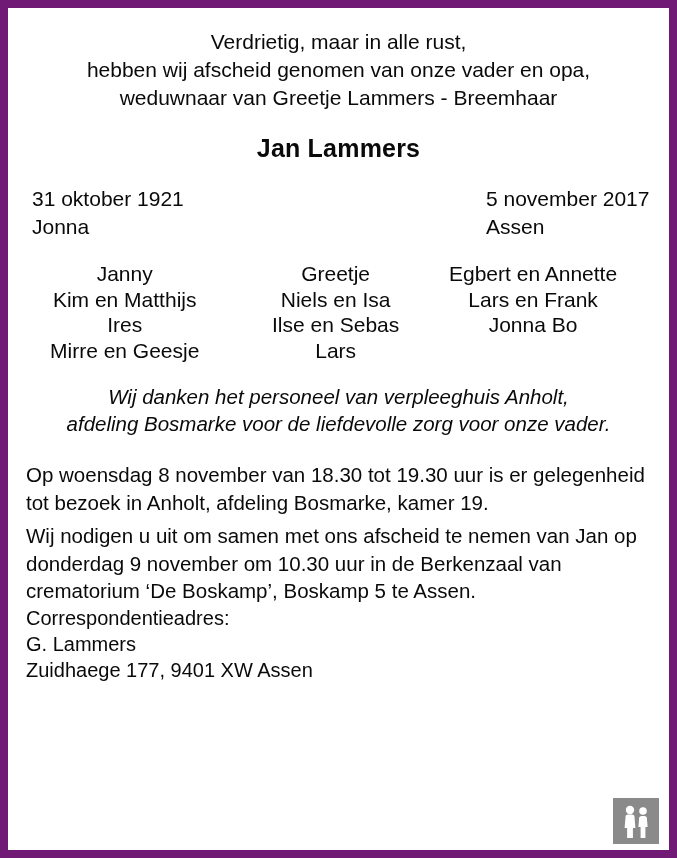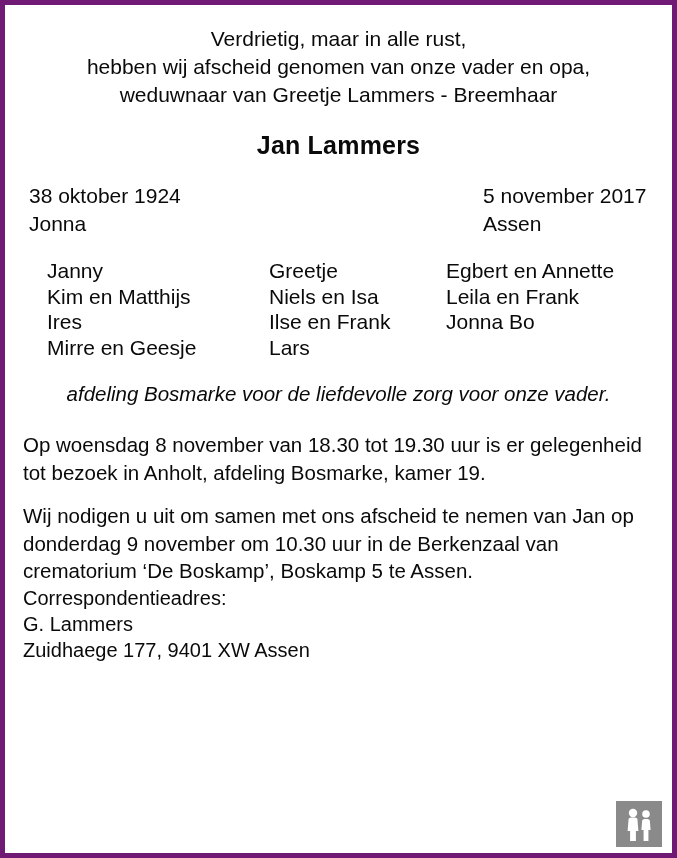--- a/index.html
+++ b/index.html
@@ -9,21 +9,21 @@
   }
   body {
     font-family: "Liberation Sans", sans-serif;
   }
   .page {
     position: relative;
     width: 677px;
     height: 858px;
     background: #ffffff;
     box-sizing: border-box;
-    border: 5px solid #701a75;
+    border: 8px solid #701a75;
     overflow: hidden;
   }
   .inner {
     position: relative;
     width: 100%;
     height: 100%;
     box-sizing: border-box;
     padding: 14px 18px 10px 18px;
     color: #0a0a0a;
   }
@@ -70,31 +70,31 @@
     position: relative;
     height: 104px;
   }
   .fam-col {
     position: absolute;
     top: 0;
   }
   .fam-col.c1 { left: 24px; }
   .fam-col.c2 { left: 246px; }
   .fam-col.c3 { left: 423px; }
-  .fam-col div { white-space: nowrap; }
+  .fam-col div { white-space: nowrap; text-align: center; }
   .thanks {
     margin-top: 18px;
     text-align: center;
     font-style: italic;
     font-size: 20.5px;
     line-height: 27px;
   }
   .thanks div { white-space: nowrap; }
   .para {
-    margin-top: 16px;
+    margin-top: 6px;
     font-size: 20.5px;
     line-height: 27.5px;
     text-align: left;
   }
   .para.first { margin-top: 24px; }
   .corr {
     font-size: 20px;
     line-height: 26px;
   }
   .corr div { white-space: nowrap; }
@@ -117,50 +117,51 @@
     <div class="intro">
       <div>Verdrietig, maar in alle rust,</div>
       <div>hebben wij afscheid genomen van onze vader en opa,</div>
       <div>weduwnaar van Greetje Lammers - Breemhaar</div>
     </div>
 
     <div class="name">Jan Lammers</div>
 
     <div class="dates">
       <div class="left">
-        <div>38 oktober 1924</div>
+        <div>31 oktober 1921</div>
         <div>Jonna</div>
       </div>
       <div class="right">
         <div>5 november 2017</div>
         <div>Assen</div>
       </div>
     </div>
 
     <div class="family">
       <div class="fam-col c1">
         <div>Janny</div>
         <div>Kim en Matthijs</div>
         <div>Ires</div>
         <div>Mirre en Geesje</div>
       </div>
       <div class="fam-col c2">
         <div>Greetje</div>
         <div>Niels en Isa</div>
-        <div>Ilse en Frank</div>
+        <div>Ilse en Sebas</div>
         <div>Lars</div>
       </div>
       <div class="fam-col c3">
         <div>Egbert en Annette</div>
-        <div>Leila en Frank</div>
+        <div>Lars en Frank</div>
         <div>Jonna Bo</div>
       </div>
     </div>
 
     <div class="thanks">
+      <div>Wij danken het personeel van verpleeghuis Anholt,</div>
       <div>afdeling Bosmarke voor de liefdevolle zorg voor onze vader.</div>
     </div>
 
     <div class="para first">Op woensdag 8 november van 18.30 tot 19.30 uur is er gelegenheid tot bezoek in Anholt, afdeling Bosmarke, kamer 19.</div>
 
     <div class="para">Wij nodigen u uit om samen met ons afscheid te nemen van Jan op donderdag 9 november om 10.30 uur in de Berkenzaal van crematorium ‘De Boskamp’, Boskamp 5 te Assen.</div>
 
     <div class="corr">
       <div>Correspondentieadres:</div>
       <div>G. Lammers</div>

